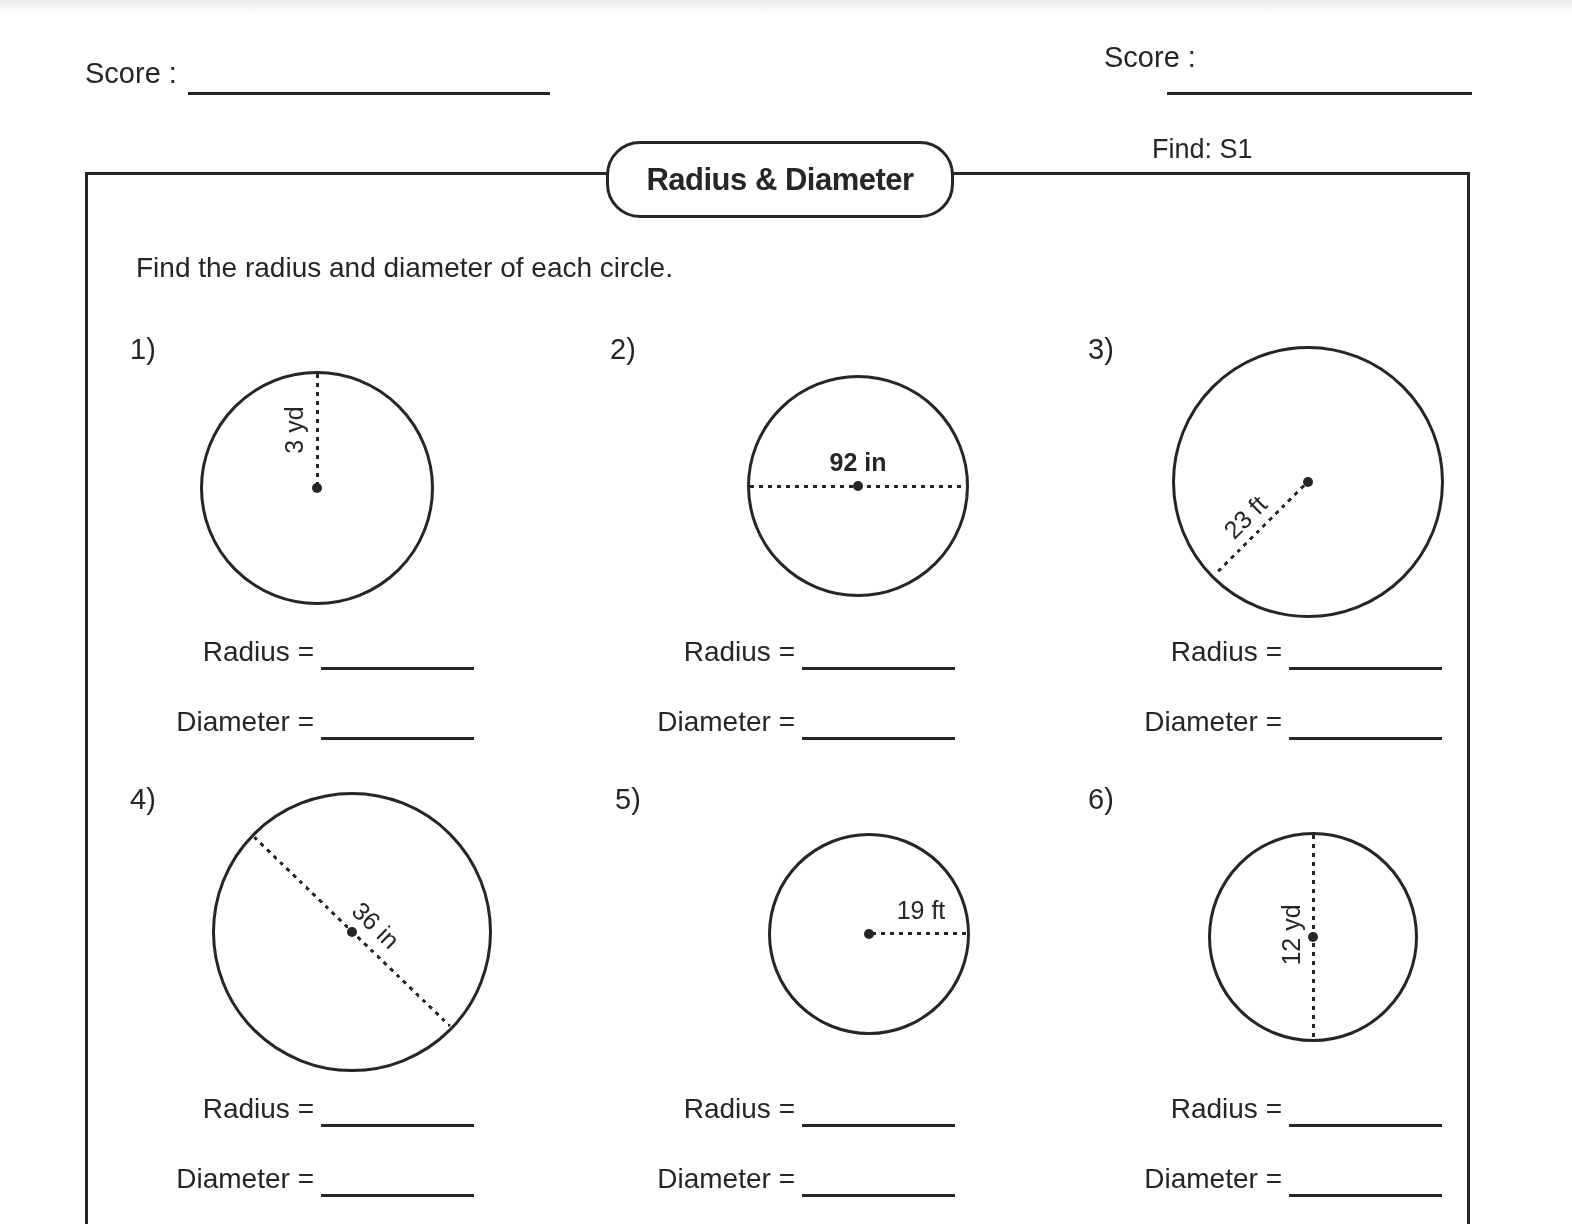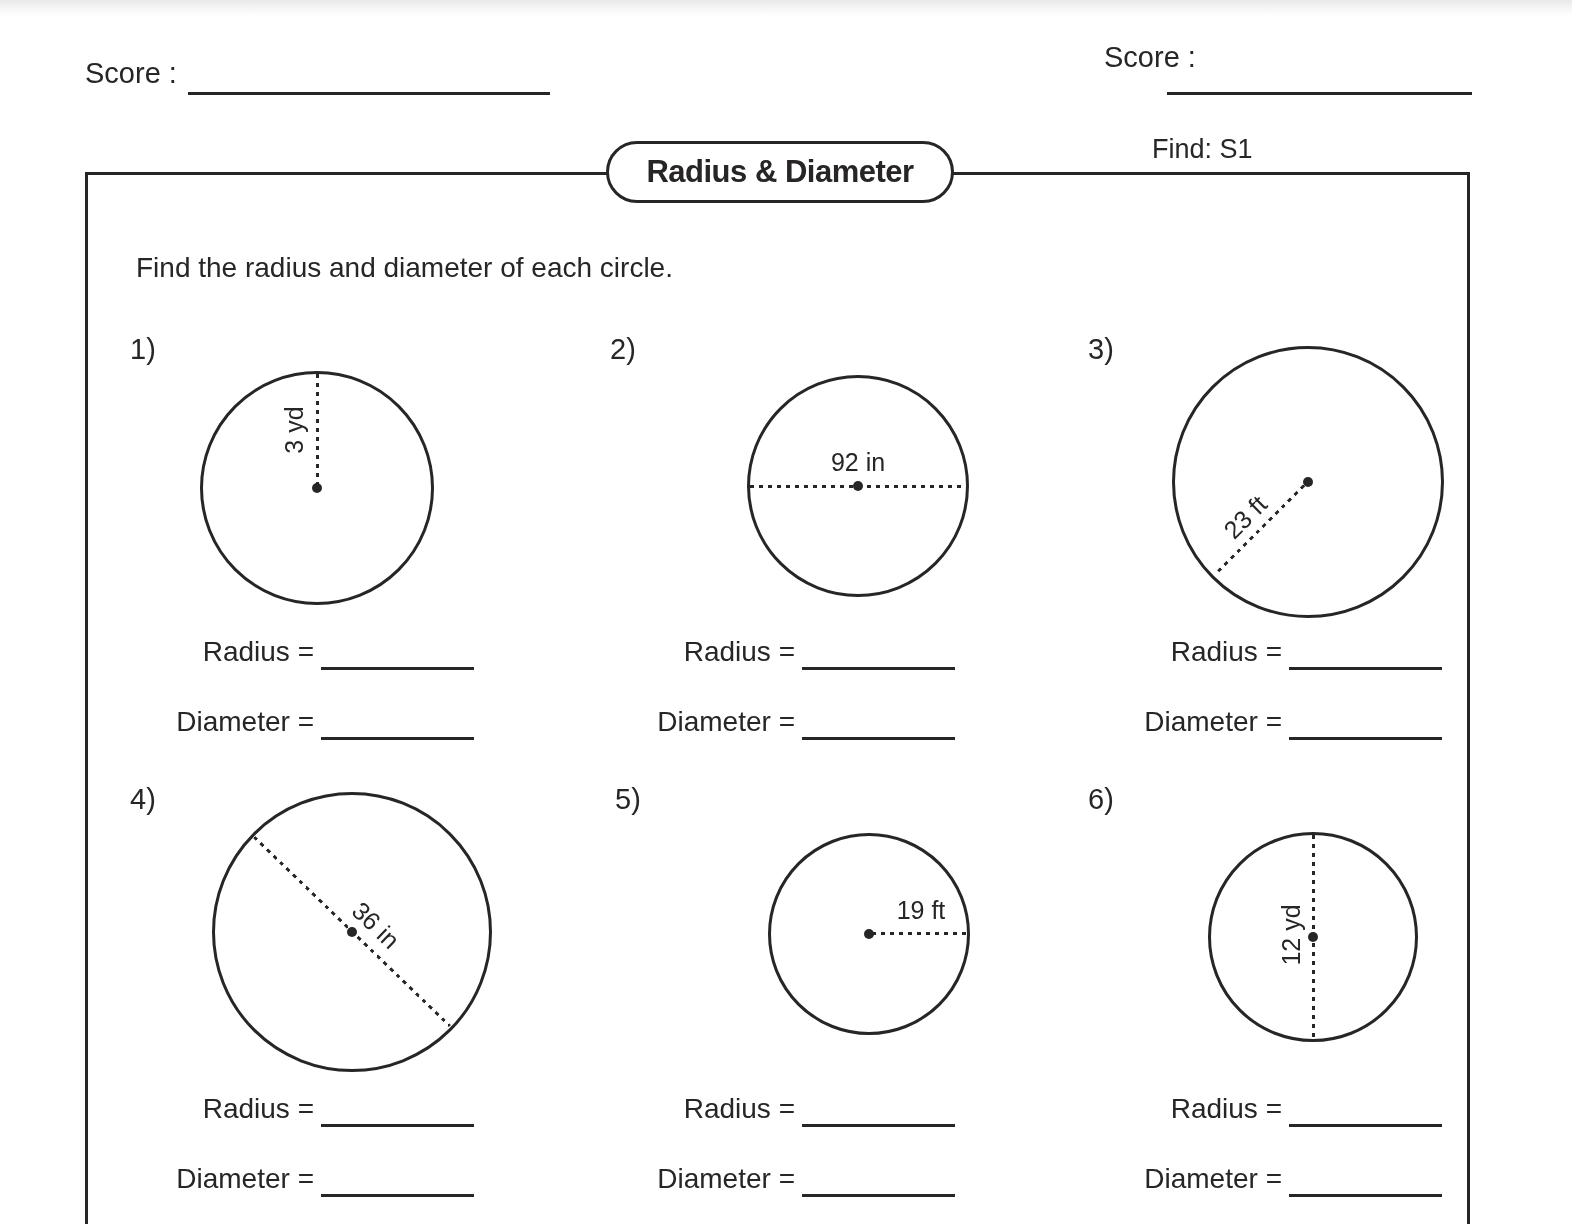--- a/index.html
+++ b/index.html
@@ -18,21 +18,21 @@
   }
   .hdr-label{font-size:29px;line-height:34px;}
   .blank{background:#272525;height:3px;}
   .difficulty{font-size:27px;line-height:30px;}
   .ws-box{
     left:85px;top:172px;width:1385px;height:1052px;
     border:3px solid #272525;border-bottom:none;
     box-sizing:border-box;background:#fff;
   }
   .title-pill{
-    left:606px;top:141px;width:348px;height:62px;
+    left:606px;top:141px;width:348px;height:77px;
     background:#ffffff;border:3.5px solid #272525;border-radius:34px;
     box-sizing:border-box;
     display:flex;align-items:center;justify-content:center;
     font-size:31px;font-weight:700;letter-spacing:-0.5px;
   }
   .instruction{font-size:28px;line-height:32px;}
   .pnum{font-size:29px;line-height:32px;}
   .circle{
     border:3.5px solid #272525;border-radius:50%;
     box-sizing:border-box;background:transparent;
@@ -84,21 +84,21 @@
       <div class="albl">Diameter =</div>
       <div class="aline"></div>
     </div>
   </div>
 
   <div class="abs" style="inset:0;">
     <div class="abs pnum" style="left:610px;top:333px;">2)</div>
     <div class="abs circle" style="left:747px;top:375px;width:222px;height:222px;"></div>
     <div class="abs dotline-h" style="left:750px;top:485px;width:216px;"></div>
     <div class="abs cdot" style="left:853px;top:481px;"></div>
-    <div class="abs meas" style="left:808px;top:449px;width:100px;">92 in</div>
+    <div class="abs meas" style="left:808px;top:449px;width:100px;font-weight:bold;">92 in</div>
     <div class="abs answer" style="left:555px;top:633px;">
       <div class="albl">Radius =</div>
       <div class="aline"></div>
     </div>
     <div class="abs answer" style="left:555px;top:703px;">
       <div class="albl">Diameter =</div>
       <div class="aline"></div>
     </div>
   </div>
 

